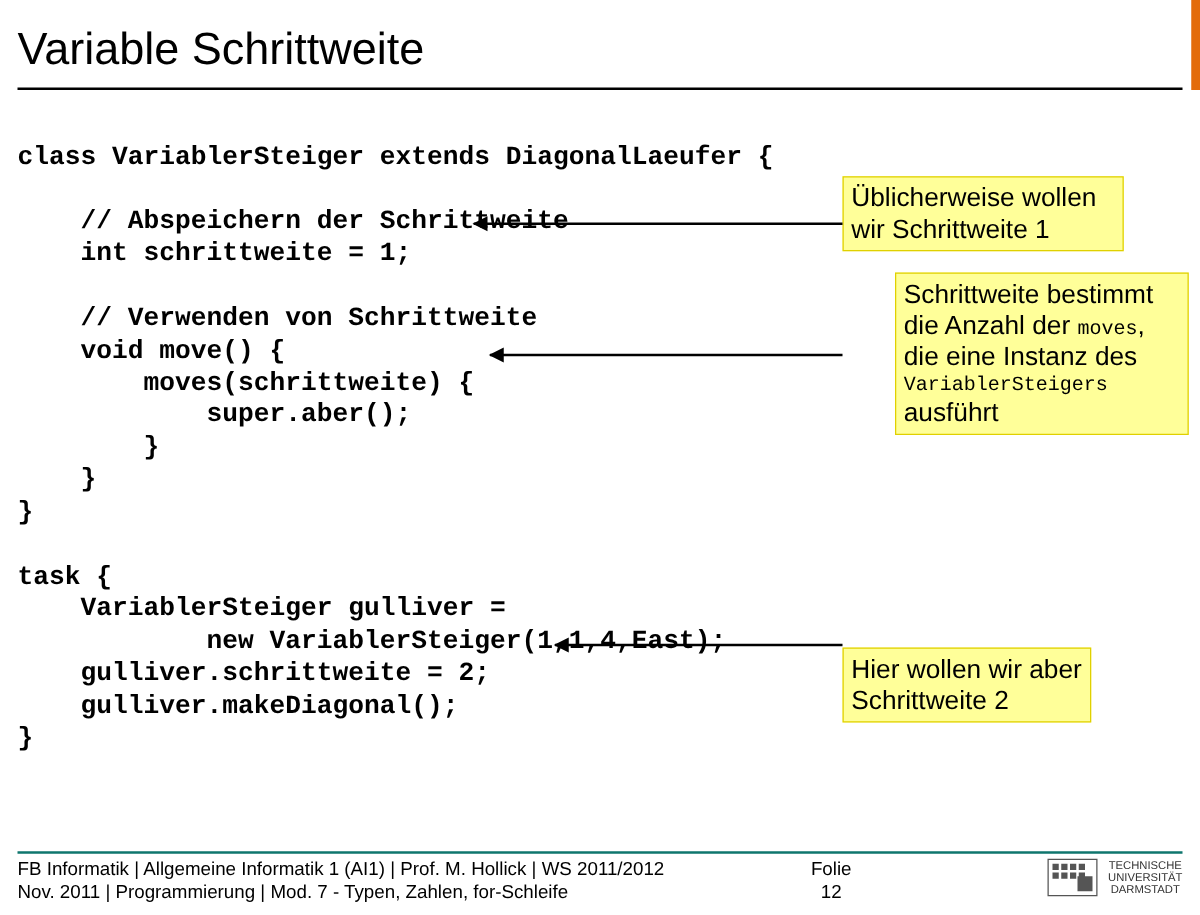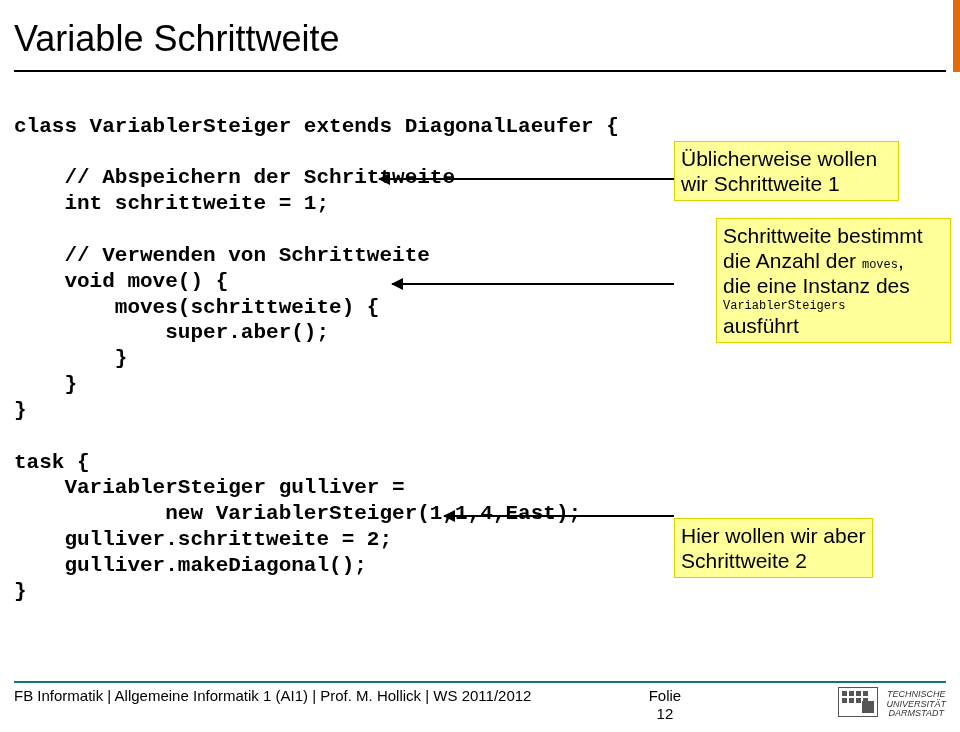--- a/index.html
+++ b/index.html
@@ -48,21 +48,21 @@
   .note {
     position: absolute;
     background: #ffff99;
     border: 1.5px solid #e0d000;
     font-family: Arial, sans-serif;
     font-weight: normal;
     font-size: 21px;
     line-height: 1.2;
     padding: 4px 6px;
   }
-  .note .mono { font-family: "Courier New", monospace; font-size: 12px; }
+  .note .mono { font-family: "Courier New", monospace; font-size: 16px; }
   .note-text { white-space: normal; }
   .arrow {
     position: absolute;
     height: 2px;
     background: #000;
   }
   .arrow::before {
     content: "";
     position: absolute;
     left: -1px;
@@ -80,21 +80,21 @@
     border-top: 2px solid #0f766e;
     padding-top: 4px;
     display: flex;
     align-items: flex-start;
     justify-content: space-between;
     font-size: 15px;
     color: #000;
   }
   .footer-left { line-height: 1.25; }
   .footer-center { text-align: center; line-height: 1.25; margin-left: -40px; }
-  .footer-right { display: flex; align-items: flex-end; gap: 8px; font-style: italic; }
+  .footer-right { display: flex; align-items: center; gap: 8px; }
   .tu-logo-box {
     display: flex; flex-direction: column; align-items: center;
     color: #333; font-size: 9px; line-height: 1.05;
   }
   .tu-mark {
     width: 40px; height: 30px; position: relative; margin-bottom: 2px;
     border: 1px solid #555;
   }
   .tu-mark .dots {
     position: absolute; top: 3px; left: 3px; display: grid;
@@ -154,20 +154,21 @@
   <div class="note" style="left:660px; top:430px; width:199px;">
     <div class="note-text">Hier wollen wir aber</div>
     <div class="note-text">Schrittweite 2</div>
   </div>
   <div class="arrow" style="left:430px; top:427px; width:230px;"></div>
 </div>
 
 <div class="footer">
   <div class="footer-left">
     <div>FB Informatik | Allgemeine Informatik 1 (AI1) | Prof. M. Hollick | WS 2011/2012</div>
+    <div>Nov. 2011 | Programmierung | Mod. 7 - Typen, Zahlen, for-Schleife</div>
   </div>
   <div class="footer-center">
     <div>Folie</div>
     <div>12</div>
   </div>
   <div class="footer-right">
     <div class="tu-logo-box">
       <div class="tu-mark">
         <div class="dots">
           <div class="dot"></div>

